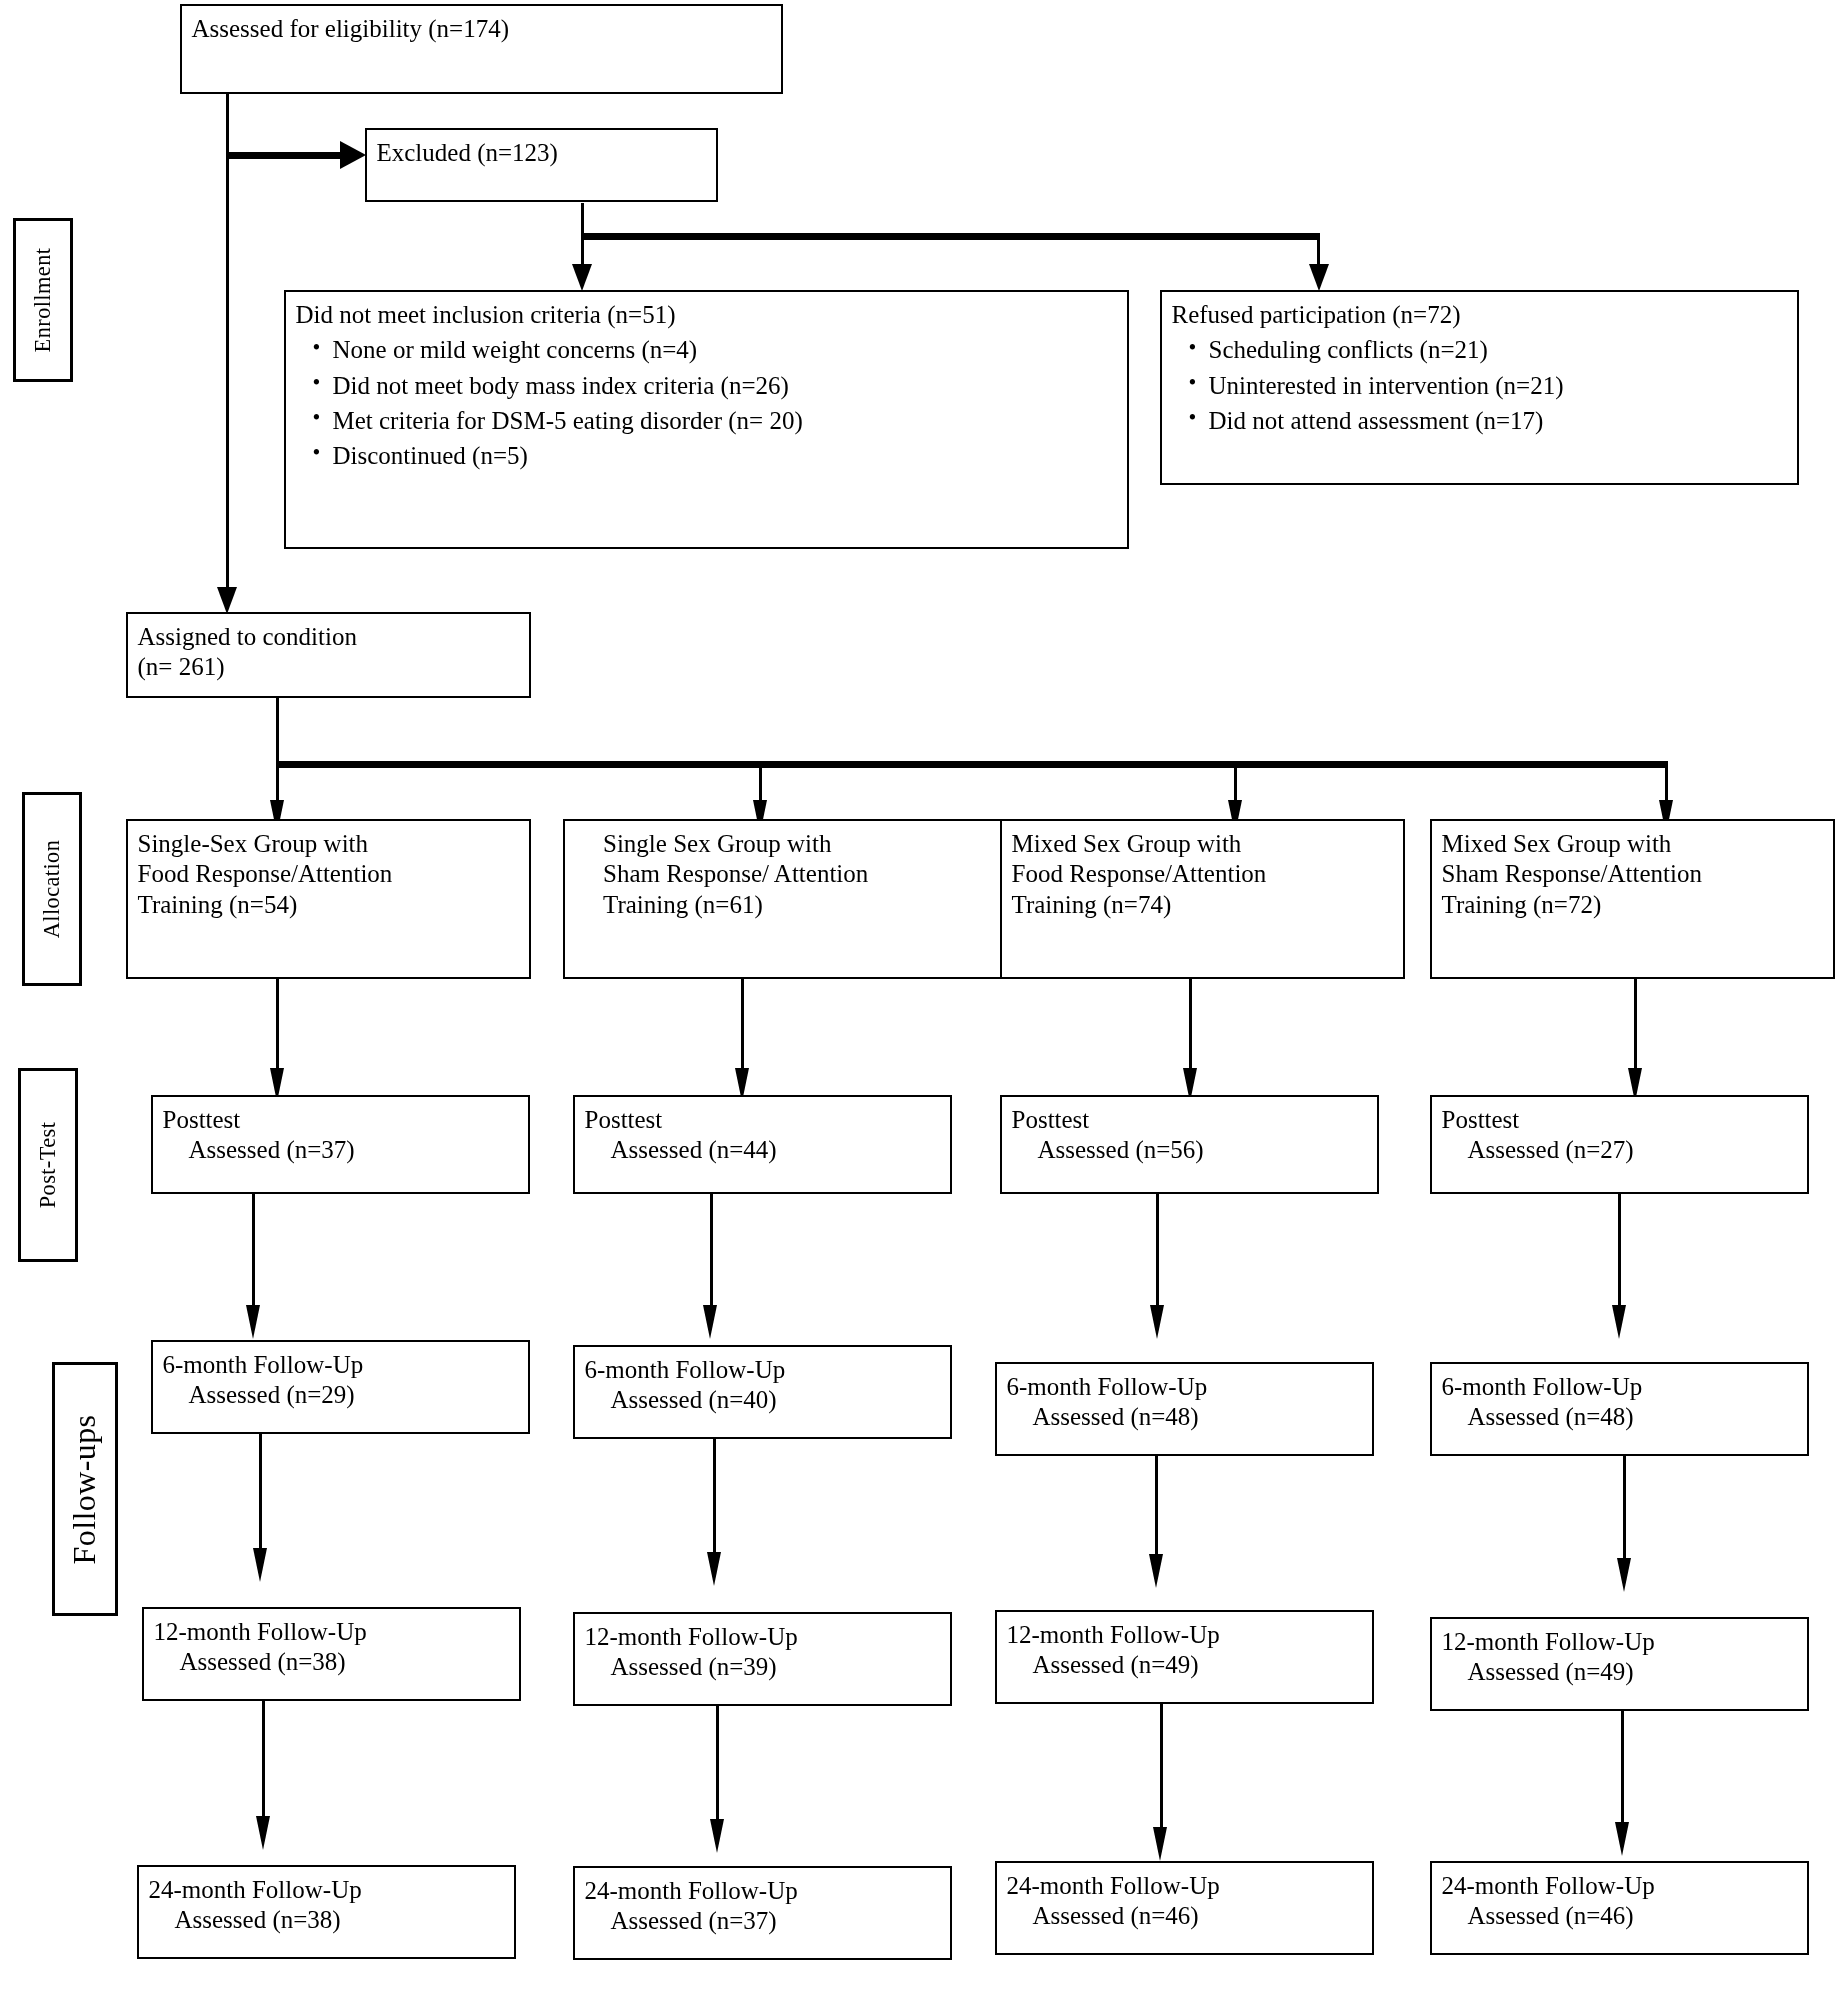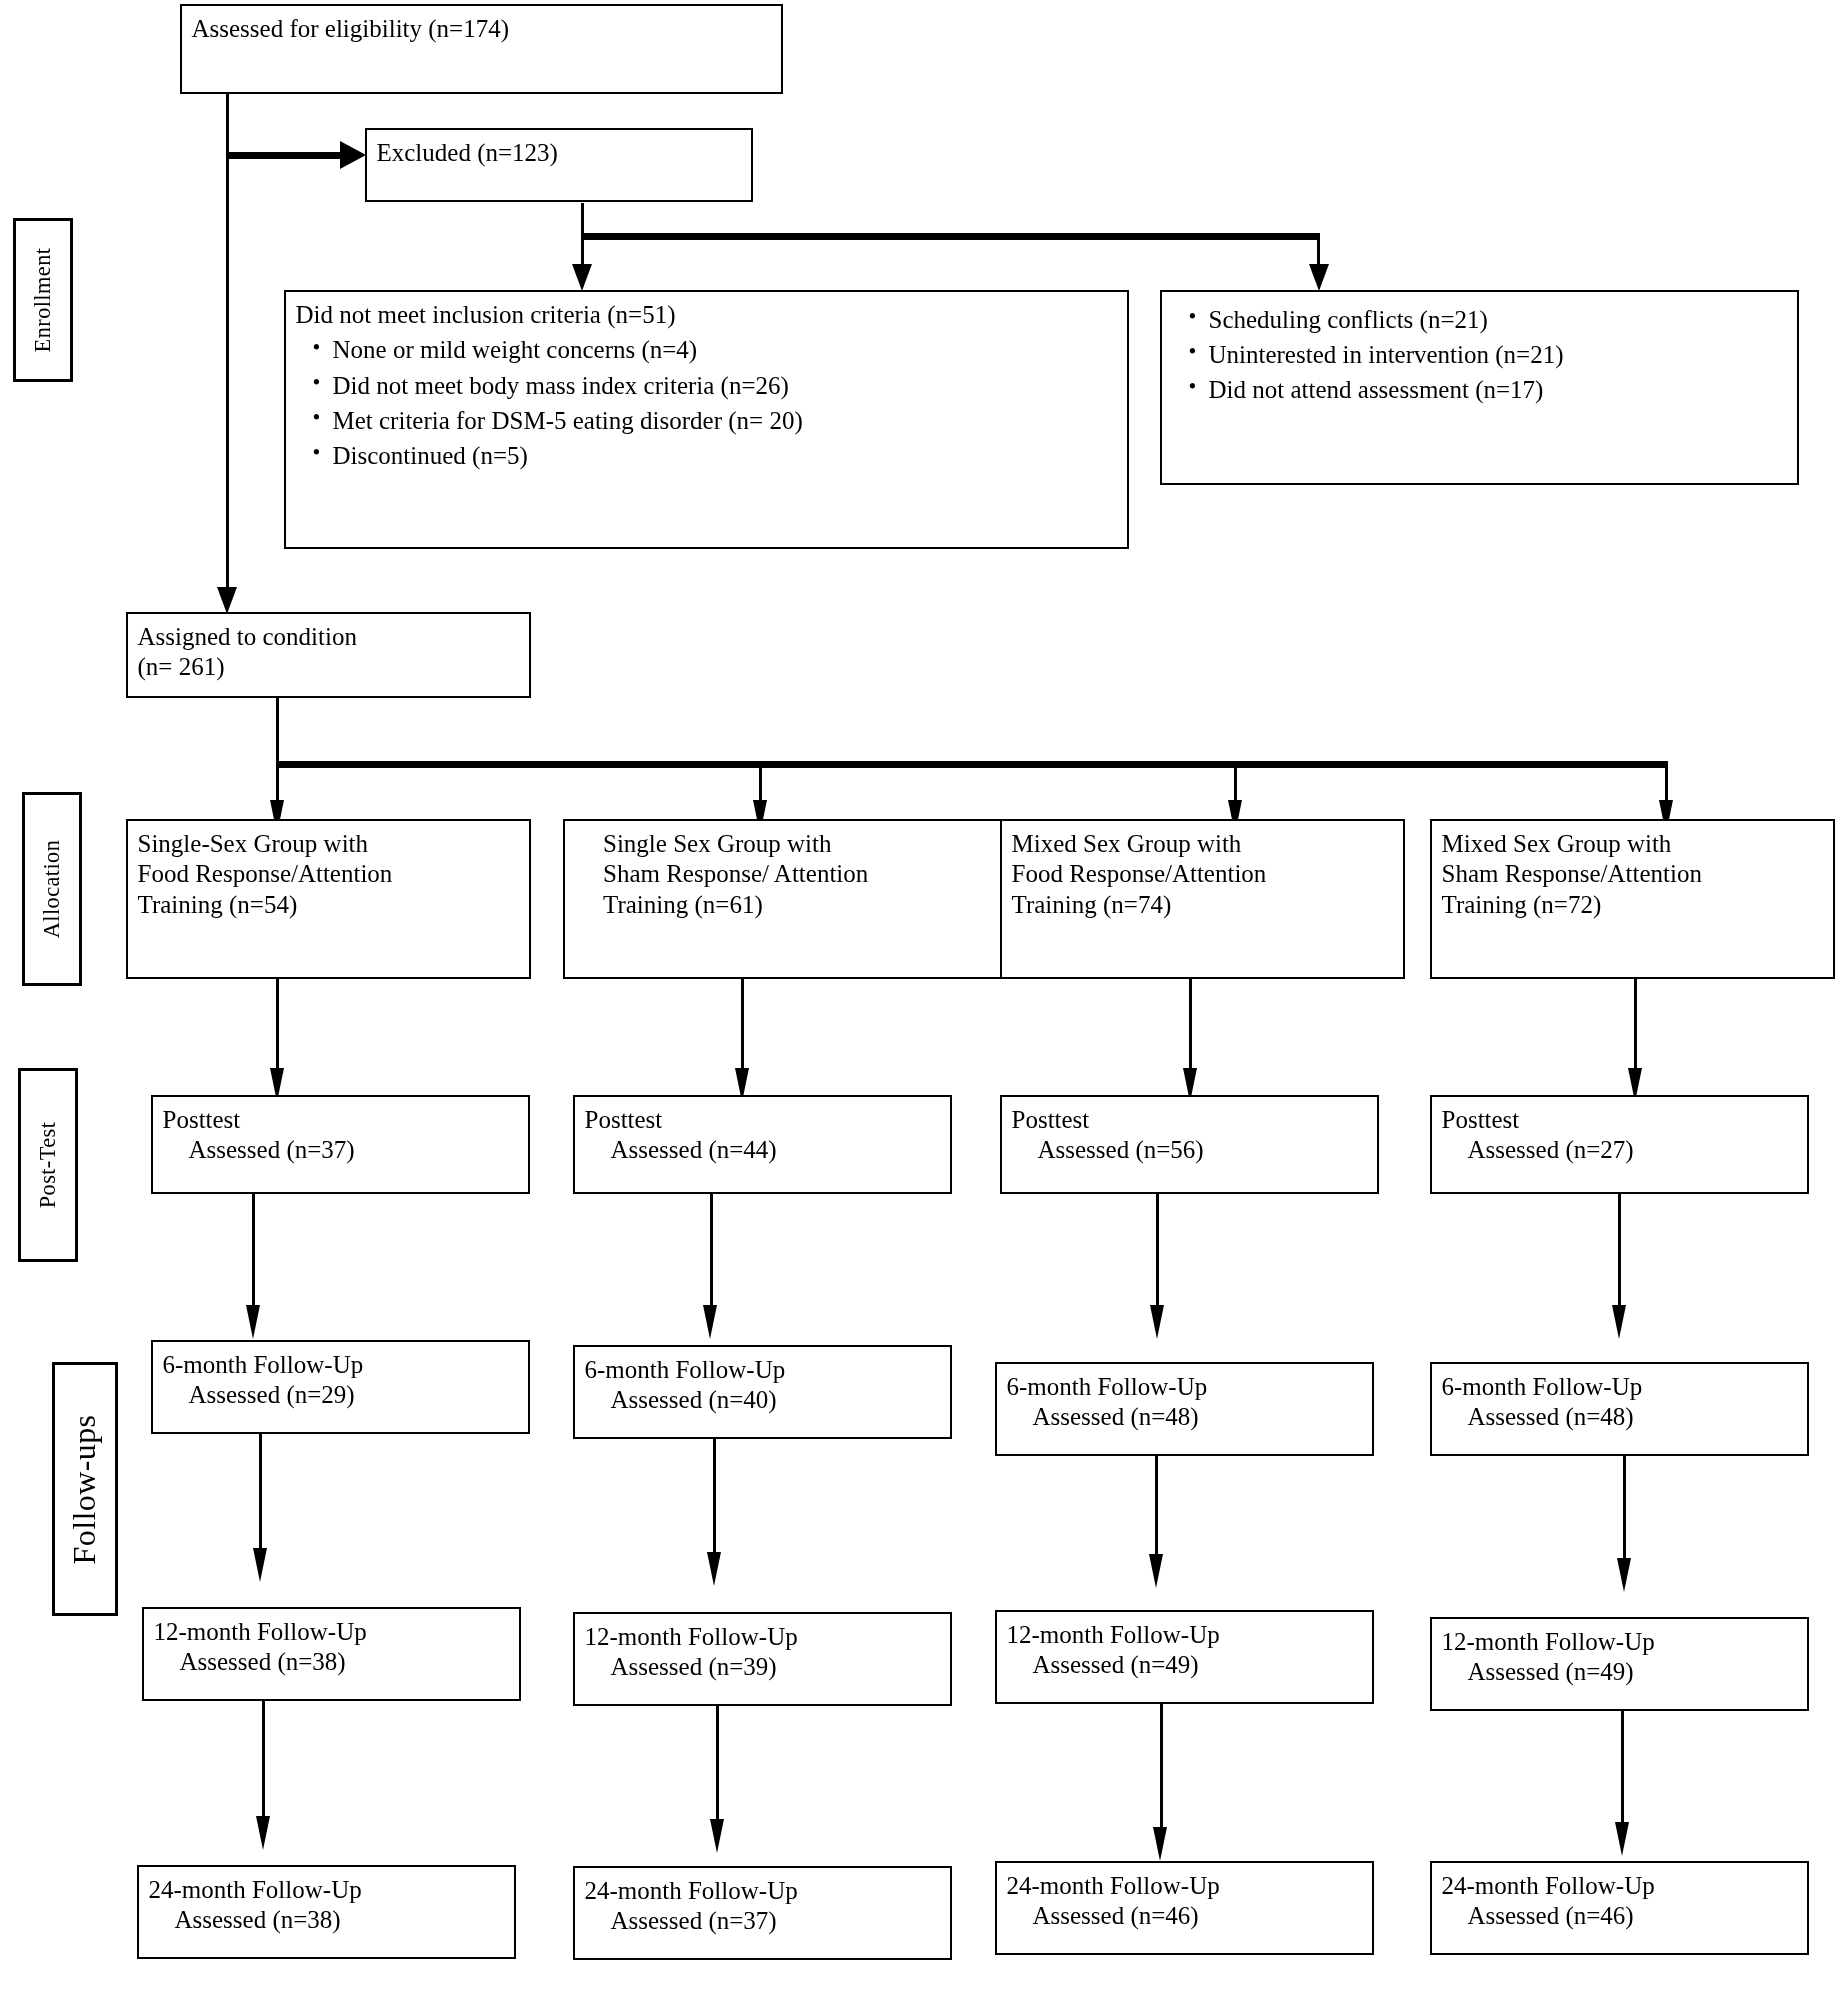--- a/index.html
+++ b/index.html
@@ -122,21 +122,21 @@
   </div>
 
   <div class="box" style="left:180px; top:4.3px; width:603px; height:90px;">
     <div class="ttl">Assessed for eligibility (n=174)</div>
   </div>
 
   <div class="vline" style="left:226px; top:94px; height:66px;"></div>
   <div class="hline" style="left:226px; top:152px; width:115px; height:7.3px;"></div>
   <div class="arrow-right" style="left:340px; top:141px;"></div>
 
-  <div class="box" style="left:365px; top:128px; width:388px; height:74px;">
+  <div class="box" style="left:365px; top:128px; width:353px; height:74px;">
     <div class="ttl">Excluded (n=123)</div>
   </div>
 
   <div class="vline" style="left:581px; top:203px; height:34px;"></div>
   <div class="hbar" style="left:581px; top:233px; width:739px;"></div>
   <div class="vline" style="left:581px; top:233px; height:42px;"></div>
   <div class="vline" style="left:1317px; top:233px; height:42px;"></div>
   <div class="arrow-down" style="left:572px; top:264px;"></div>
   <div class="arrow-down" style="left:1309px; top:264px;"></div>
 
@@ -144,20 +144,21 @@
     <div class="ttl">Did not meet inclusion criteria (n=51)</div>
     <ul class="bullets">
       <li>None or mild weight concerns (n=4)</li>
       <li>Did not meet body mass index criteria (n=26)</li>
       <li>Met criteria for DSM-5 eating disorder (n= 20)</li>
       <li>Discontinued (n=5)</li>
     </ul>
   </div>
 
   <div class="box" style="left:1160px; top:290px; width:639px; height:195px;">
+    <div class="ttl">Refused participation (n=72)</div>
     <ul class="bullets">
       <li>Scheduling conflicts (n=21)</li>
       <li>Uninterested in intervention (n=21)</li>
       <li>Did not attend assessment (n=17)</li>
     </ul>
   </div>
 
   <div class="vline" style="left:226px; top:159px; height:444px;"></div>
   <div class="arrow-down" style="left:217px; top:587px;"></div>
 

